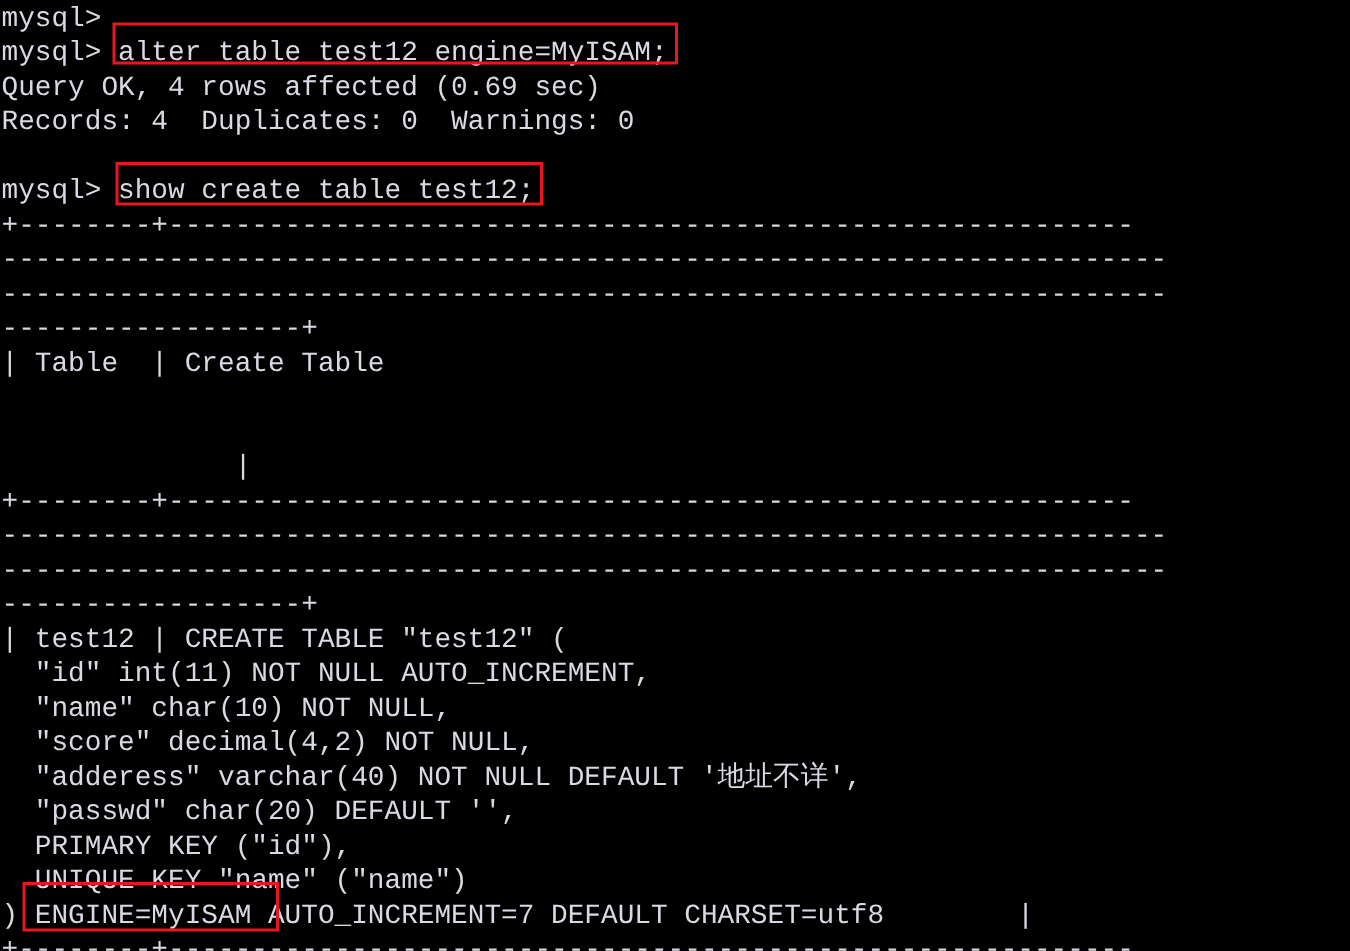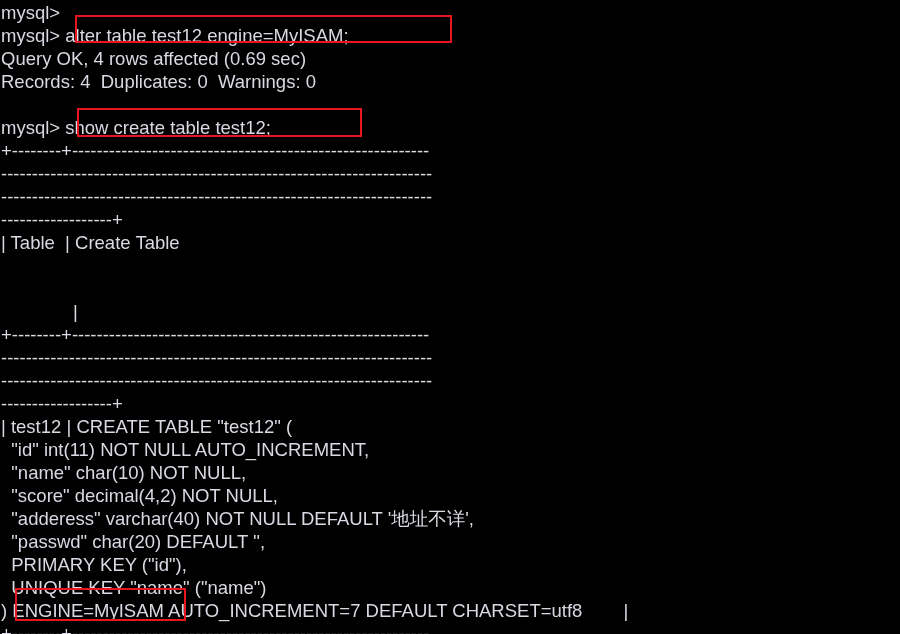--- a/index.html
+++ b/index.html
@@ -13,21 +13,21 @@
     height: 634px;
     overflow: hidden;
     font-family: "DejaVu Sans Mono", "Liberation Mono", monospace;
   }
   #terminal {
     position: relative;
     width: 900px;
     height: 634px;
     background: #000000;
     color: #d8d8e0;
-    font-family: Liberation Sans, sans-serif;
+    font-family: Liberation Mono, monospace;
     font-size: 18.5px;
     line-height: 23px;
     letter-spacing: 0px;
   }
   #lines {
     position: absolute;
     left: 0;
     top: 0;
     padding: 1px 0 0 1px;
     white-space: pre;

